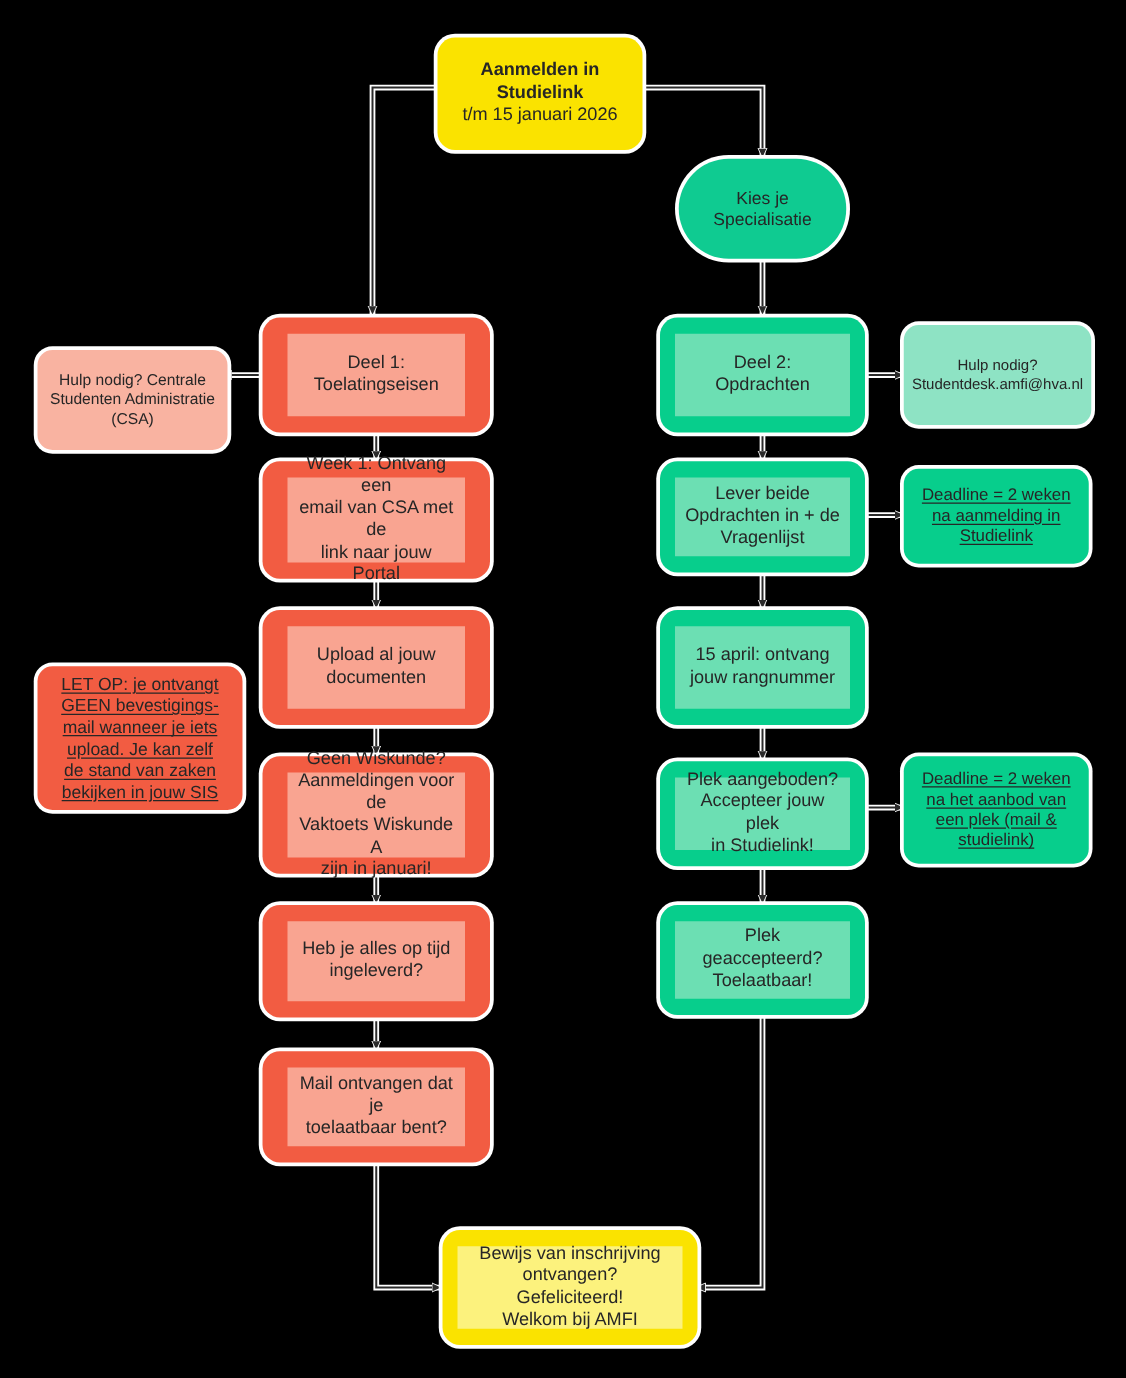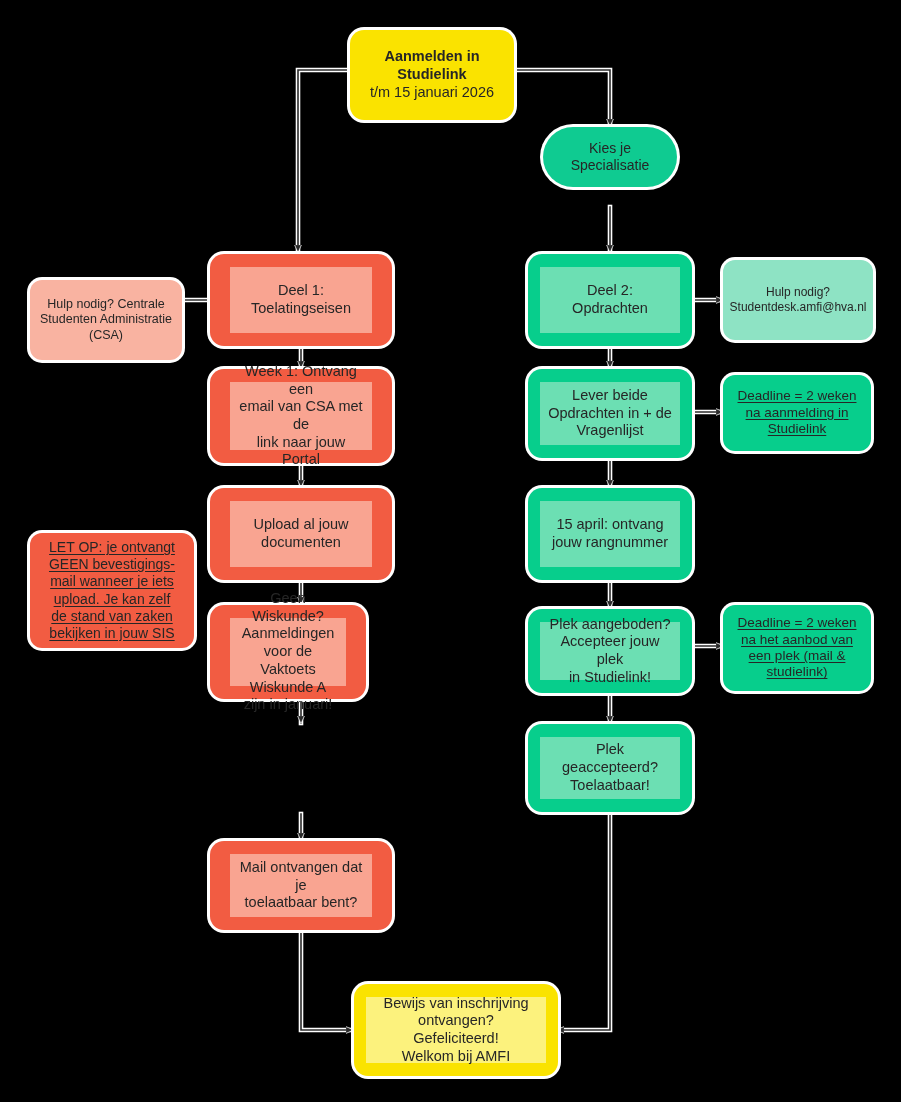--- a/index.html
+++ b/index.html
@@ -205,21 +205,21 @@
   </svg>
 
   <div class="node start" style="left:350px; top:30px; width:164px; height:90px;">
     <div class="inner stack">
       <span>Aanmelden in</span>
       <span>Studielink</span>
       <span class="l3">t/m 15 januari 2026</span>
     </div>
   </div>
 
-  <div class="node pill" style="left:543px; top:127px; width:134px; height:60px;">
+  <div class="node pill" style="left:543px; top:127px; width:134px; height:80px;">
     <div class="inner stack">
       <span>Kies je</span>
       <span>Specialisatie</span>
     </div>
   </div>
 
   <div class="node note-pink" style="left:30px; top:260px; width:152px; height:80px;">
     <div class="inner stack">
       <span>Hulp nodig? Centrale</span>
       <span>Studenten Administratie</span>
@@ -288,21 +288,21 @@
     <div class="inner stack">
       <span>LET OP: je ontvangt</span>
       <span>GEEN bevestigings-</span>
       <span>mail wanneer je iets</span>
       <span>upload. Je kan zelf</span>
       <span>de stand van zaken</span>
       <span>bekijken in jouw SIS</span>
     </div>
   </div>
 
-  <div class="node step-orange" style="left:210px; top:605px; width:156px; height:94px;">
+  <div class="node step-orange" style="left:210px; top:605px; width:182px; height:94px;">
     <div class="inner stack">
       <span>Geen Wiskunde?</span>
       <span>Aanmeldingen voor de</span>
       <span>Vaktoets Wiskunde A</span>
       <span>zijn in januari!</span>
     </div>
   </div>
 
   <div class="node step-green" style="left:528px; top:609px; width:164px; height:84px;">
     <div class="inner stack">
@@ -314,20 +314,26 @@
 
   <div class="node note-green" style="left:723px; top:605px; width:148px; height:86px;">
     <div class="inner stack">
       <span>Deadline = 2 weken</span>
       <span>na het aanbod van</span>
       <span>een plek (mail &amp;</span>
       <span>studielink)</span>
     </div>
   </div>
 
+  <div class="node step-orange" style="left:210px; top:724px; width:182px; height:90px;">
+    <div class="inner stack">
+      <span>Heb je alles op tijd</span>
+      <span>ingeleverd?</span>
+    </div>
+  </div>
 
   <div class="node step-green" style="left:528px; top:724px; width:164px; height:88px;justify-content:center;">
     <div class="inner stack">
       <span>Plek geaccepteerd?</span>
       <span>Toelaatbaar!</span>
     </div>
   </div>
 
   <div class="node step-orange" style="left:210px; top:841px; width:182px; height:89px;">
     <div class="inner stack">

